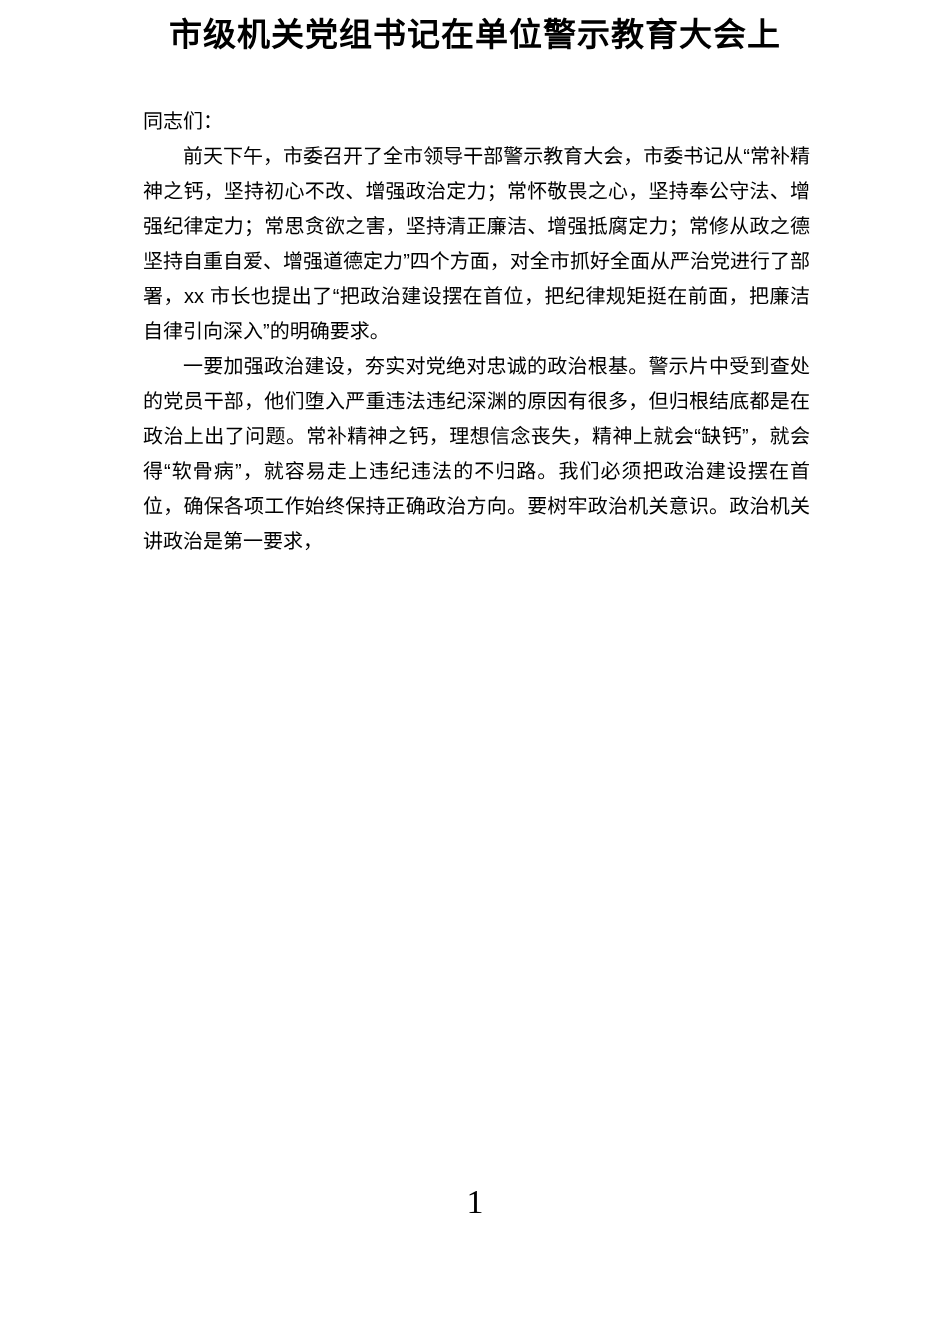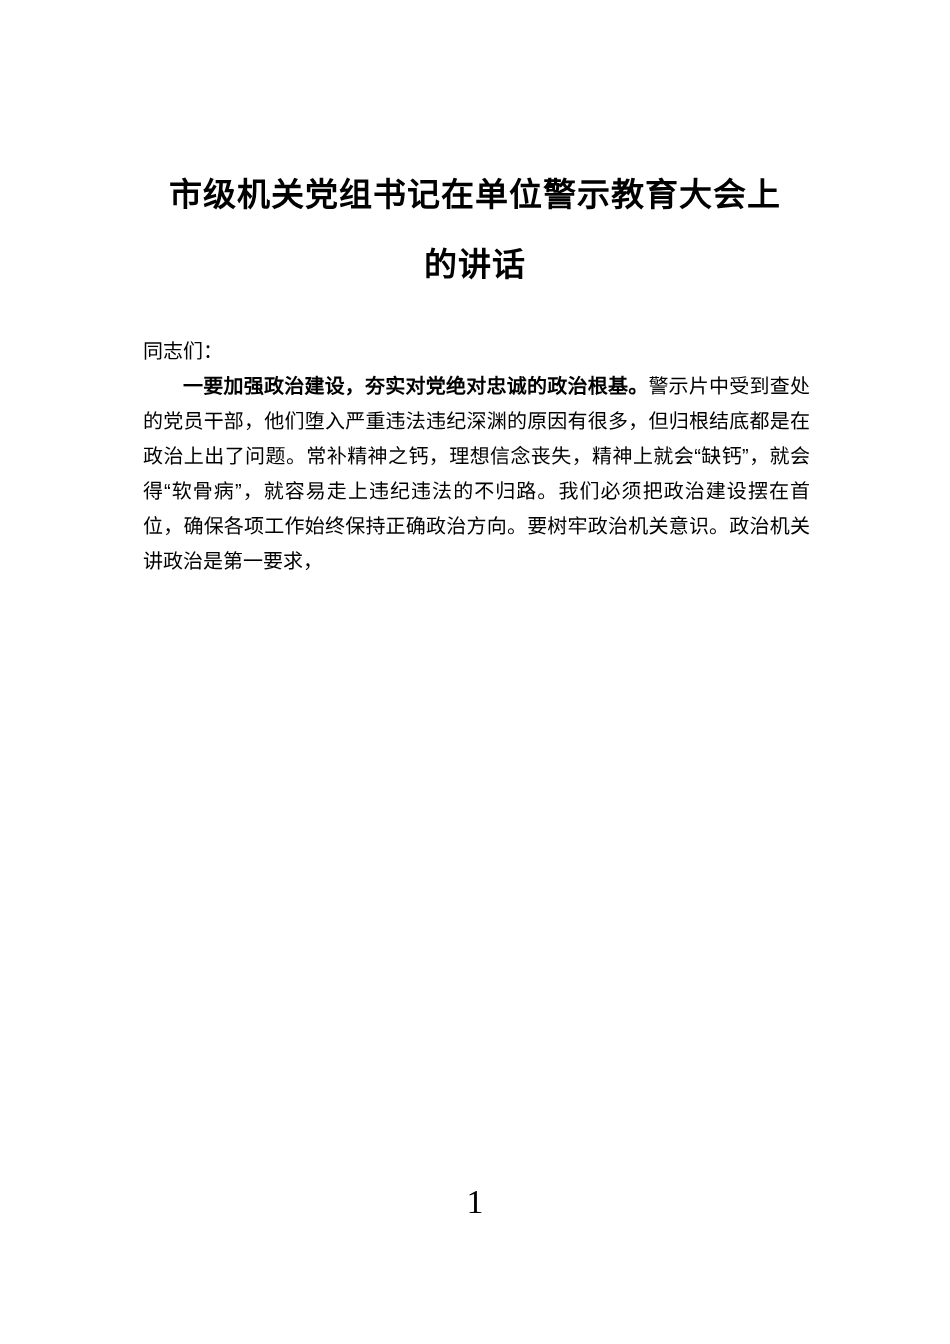--- a/index.html
+++ b/index.html
@@ -12,21 +12,20 @@
     width: 950px;
     height: 1344px;
     background: #ffffff;
     color: #000000;
     overflow: hidden;
     box-sizing: border-box;
     font-family: "Liberation Sans", sans-serif;
   }
   .doc-title {
     margin: 0;
-    padding-top: 160px;
     font-size: 33px;
     font-weight: bold;
     line-height: 70px;
     text-align: center;
     letter-spacing: 1px;
   }
   .title-line {
     display: block;
   }
   .doc-body {
@@ -37,46 +36,46 @@
     text-justify: inter-ideograph;
   }
   .salutation {
     margin: 0;
   }
   .para {
     margin: 0;
     text-indent: 2em;
   }
   .para-lead {
-    font-weight: bold;
+    font-weight: normal;
   }
   .page-number {
     position: absolute;
     top: 1184px;
     left: 0;
     right: 0;
     text-align: center;
     font-family: "Liberation Serif", serif;
     font-size: 34px;
     line-height: 36px;
     font-weight: normal;
   }
 </style>
 </head>
 <body>
 
 <div class="page">
 
   <h1 class="doc-title">
     <span class="title-line">市级机关党组书记在单位警示教育大会上</span>
-    <span class="title-line">的讲话</span>
   </h1>
 
   <div class="doc-body">
     <p class="salutation">同志们：</p>
     <div id="paragraphs">
+        <p class="para"><span>前天下午，市委召开了全市领导干部警示教育大会，市委书记从“常补精神之钙，坚持初心不改、增强政治定力；常怀敬畏之心，坚持奉公守法、增强纪律定力；常思贪欲之害，坚持清正廉洁、增强抵腐定力；常修从政之德坚持自重自爱、增强道德定力”四个方面，对全市抓好全面从严治党进行了部署，xx 市长也提出了“把政治建设摆在首位，把纪律规矩挺在前面，把廉洁自律引向深入”的明确要求。</span></p>
         <p class="para"><strong class="para-lead">一要加强政治建设，夯实对党绝对忠诚的政治根基。</strong><span>警示片中受到查处的党员干部，他们堕入严重违法违纪深渊的原因有很多，但归根结底都是在政治上出了问题。常补精神之钙，理想信念丧失，精神上就会“缺钙”，就会得“软骨病”，就容易走上违纪违法的不归路。我们必须把政治建设摆在首位，确保各项工作始终保持正确政治方向。要树牢政治机关意识。政治机关讲政治是第一要求，</span></p>
       </div>
   </div>
 
   <div class="page-number">1</div>
 
 </div>
 
 </body></html>

